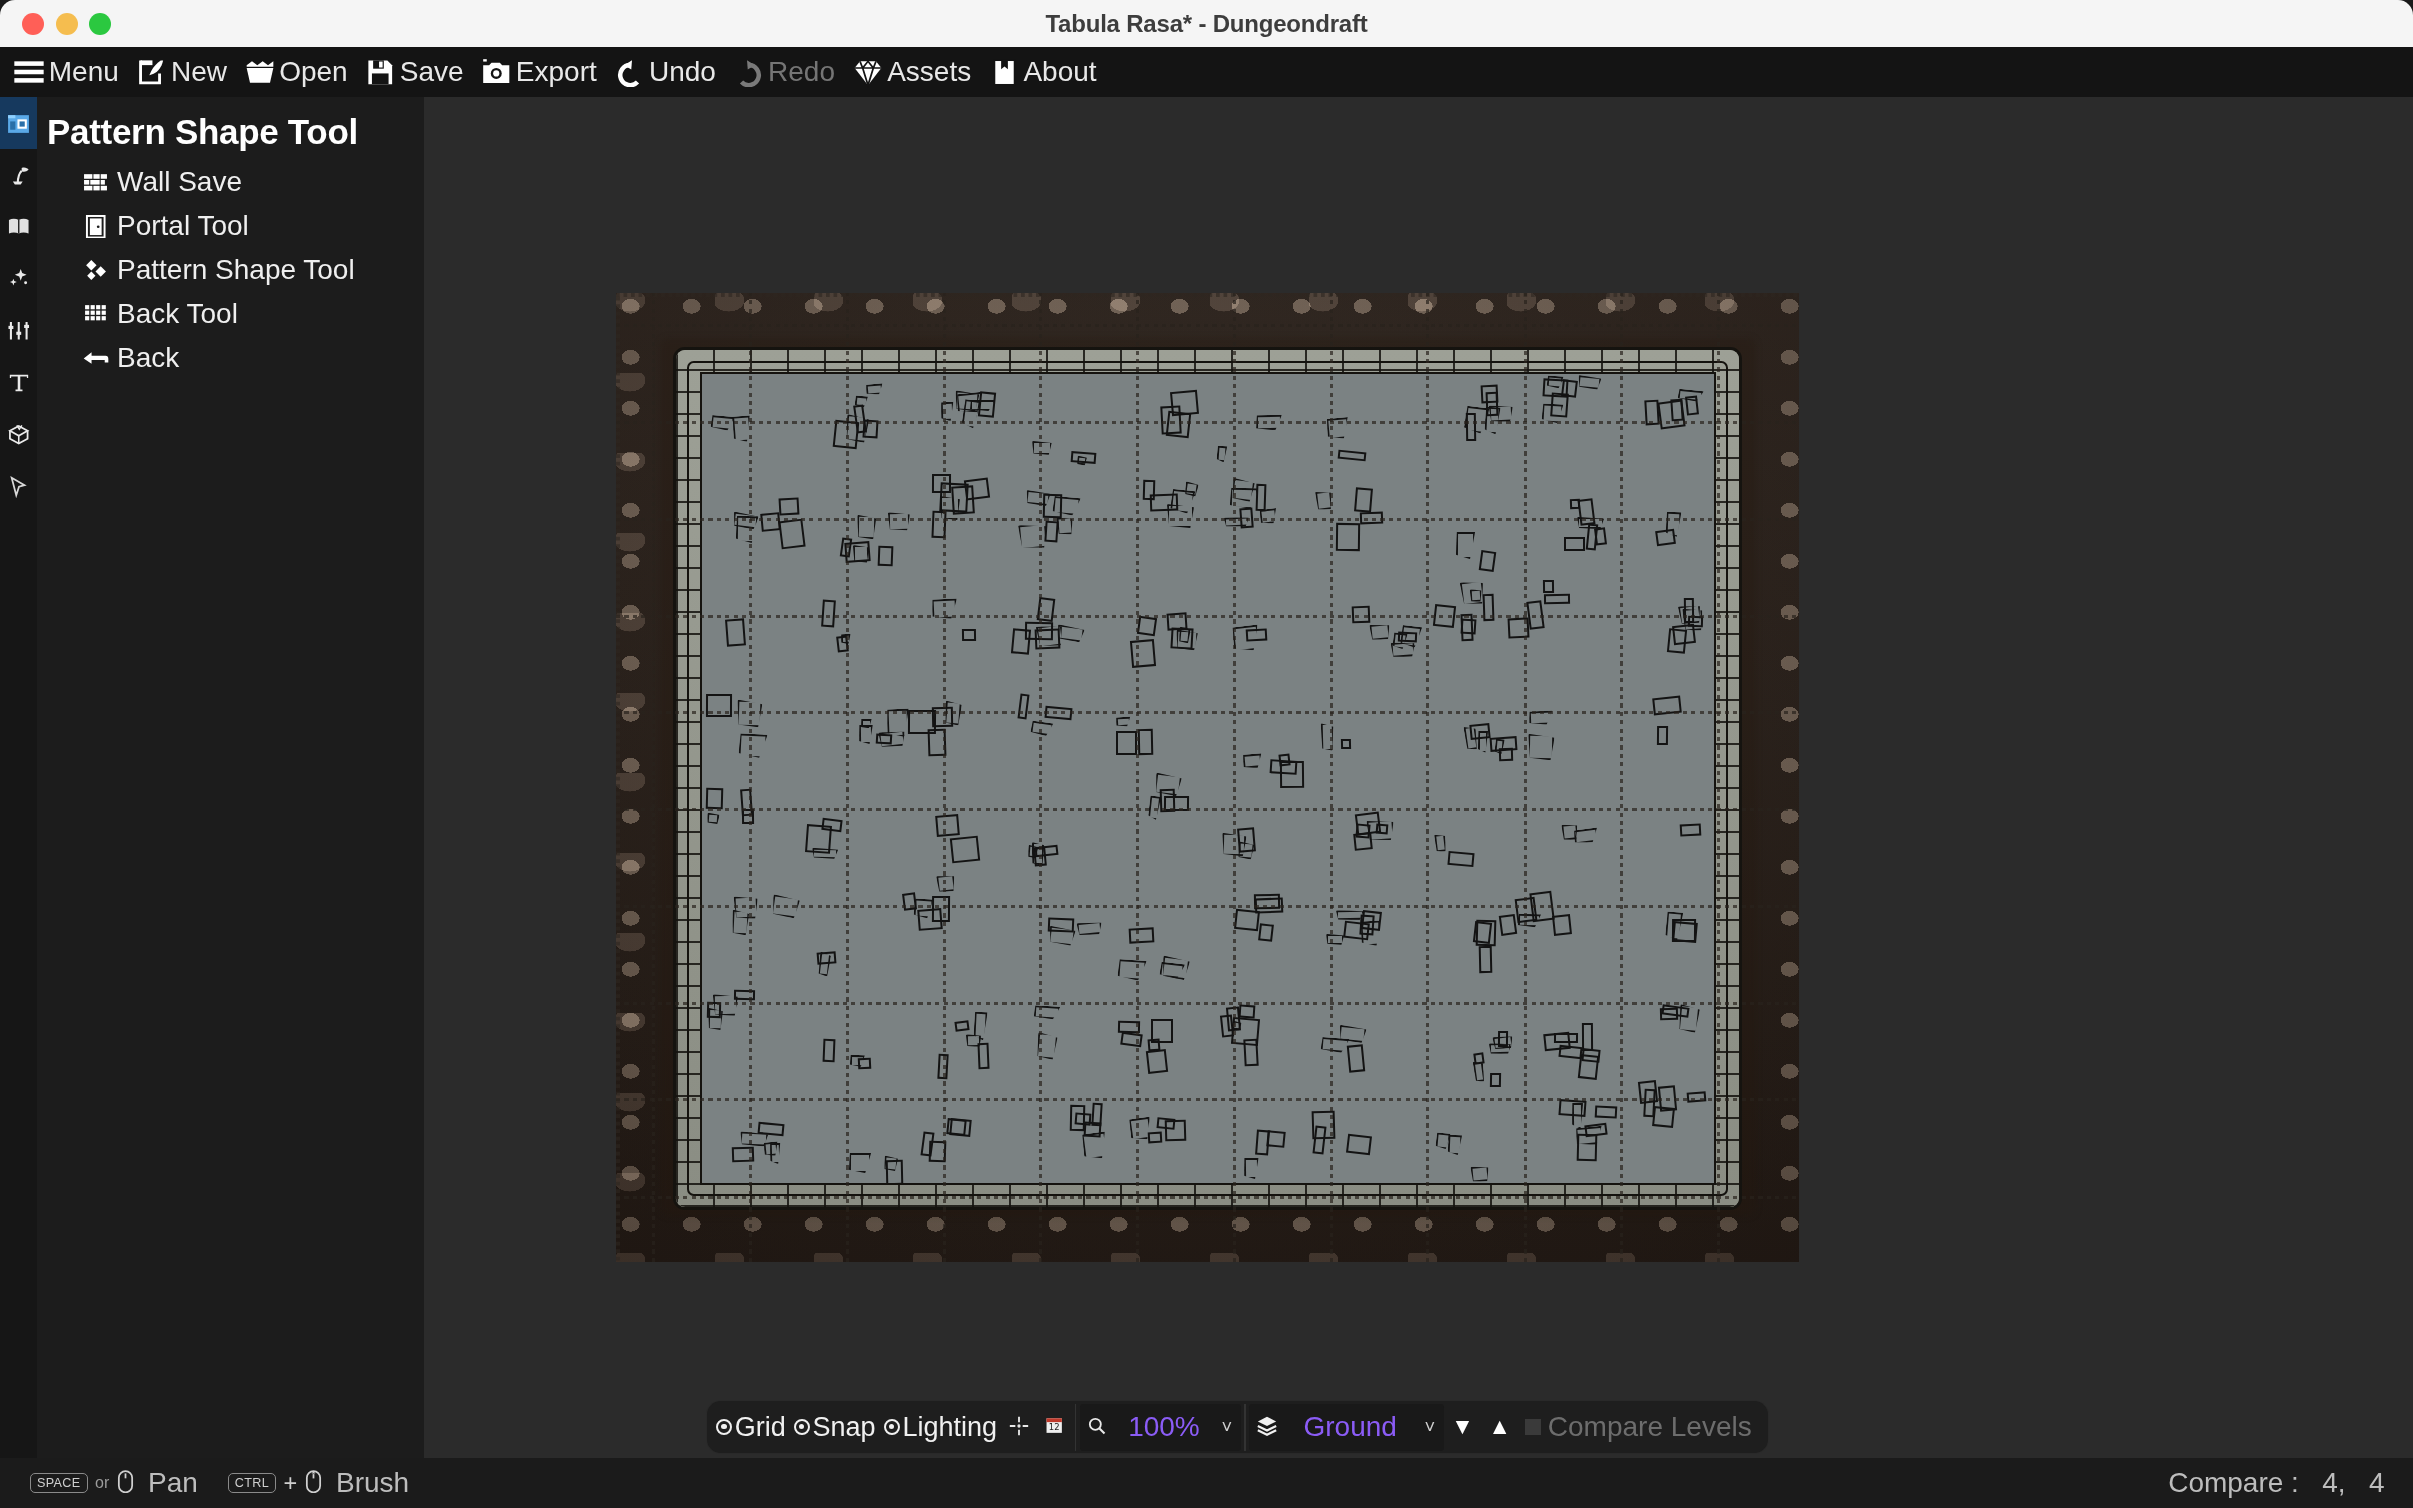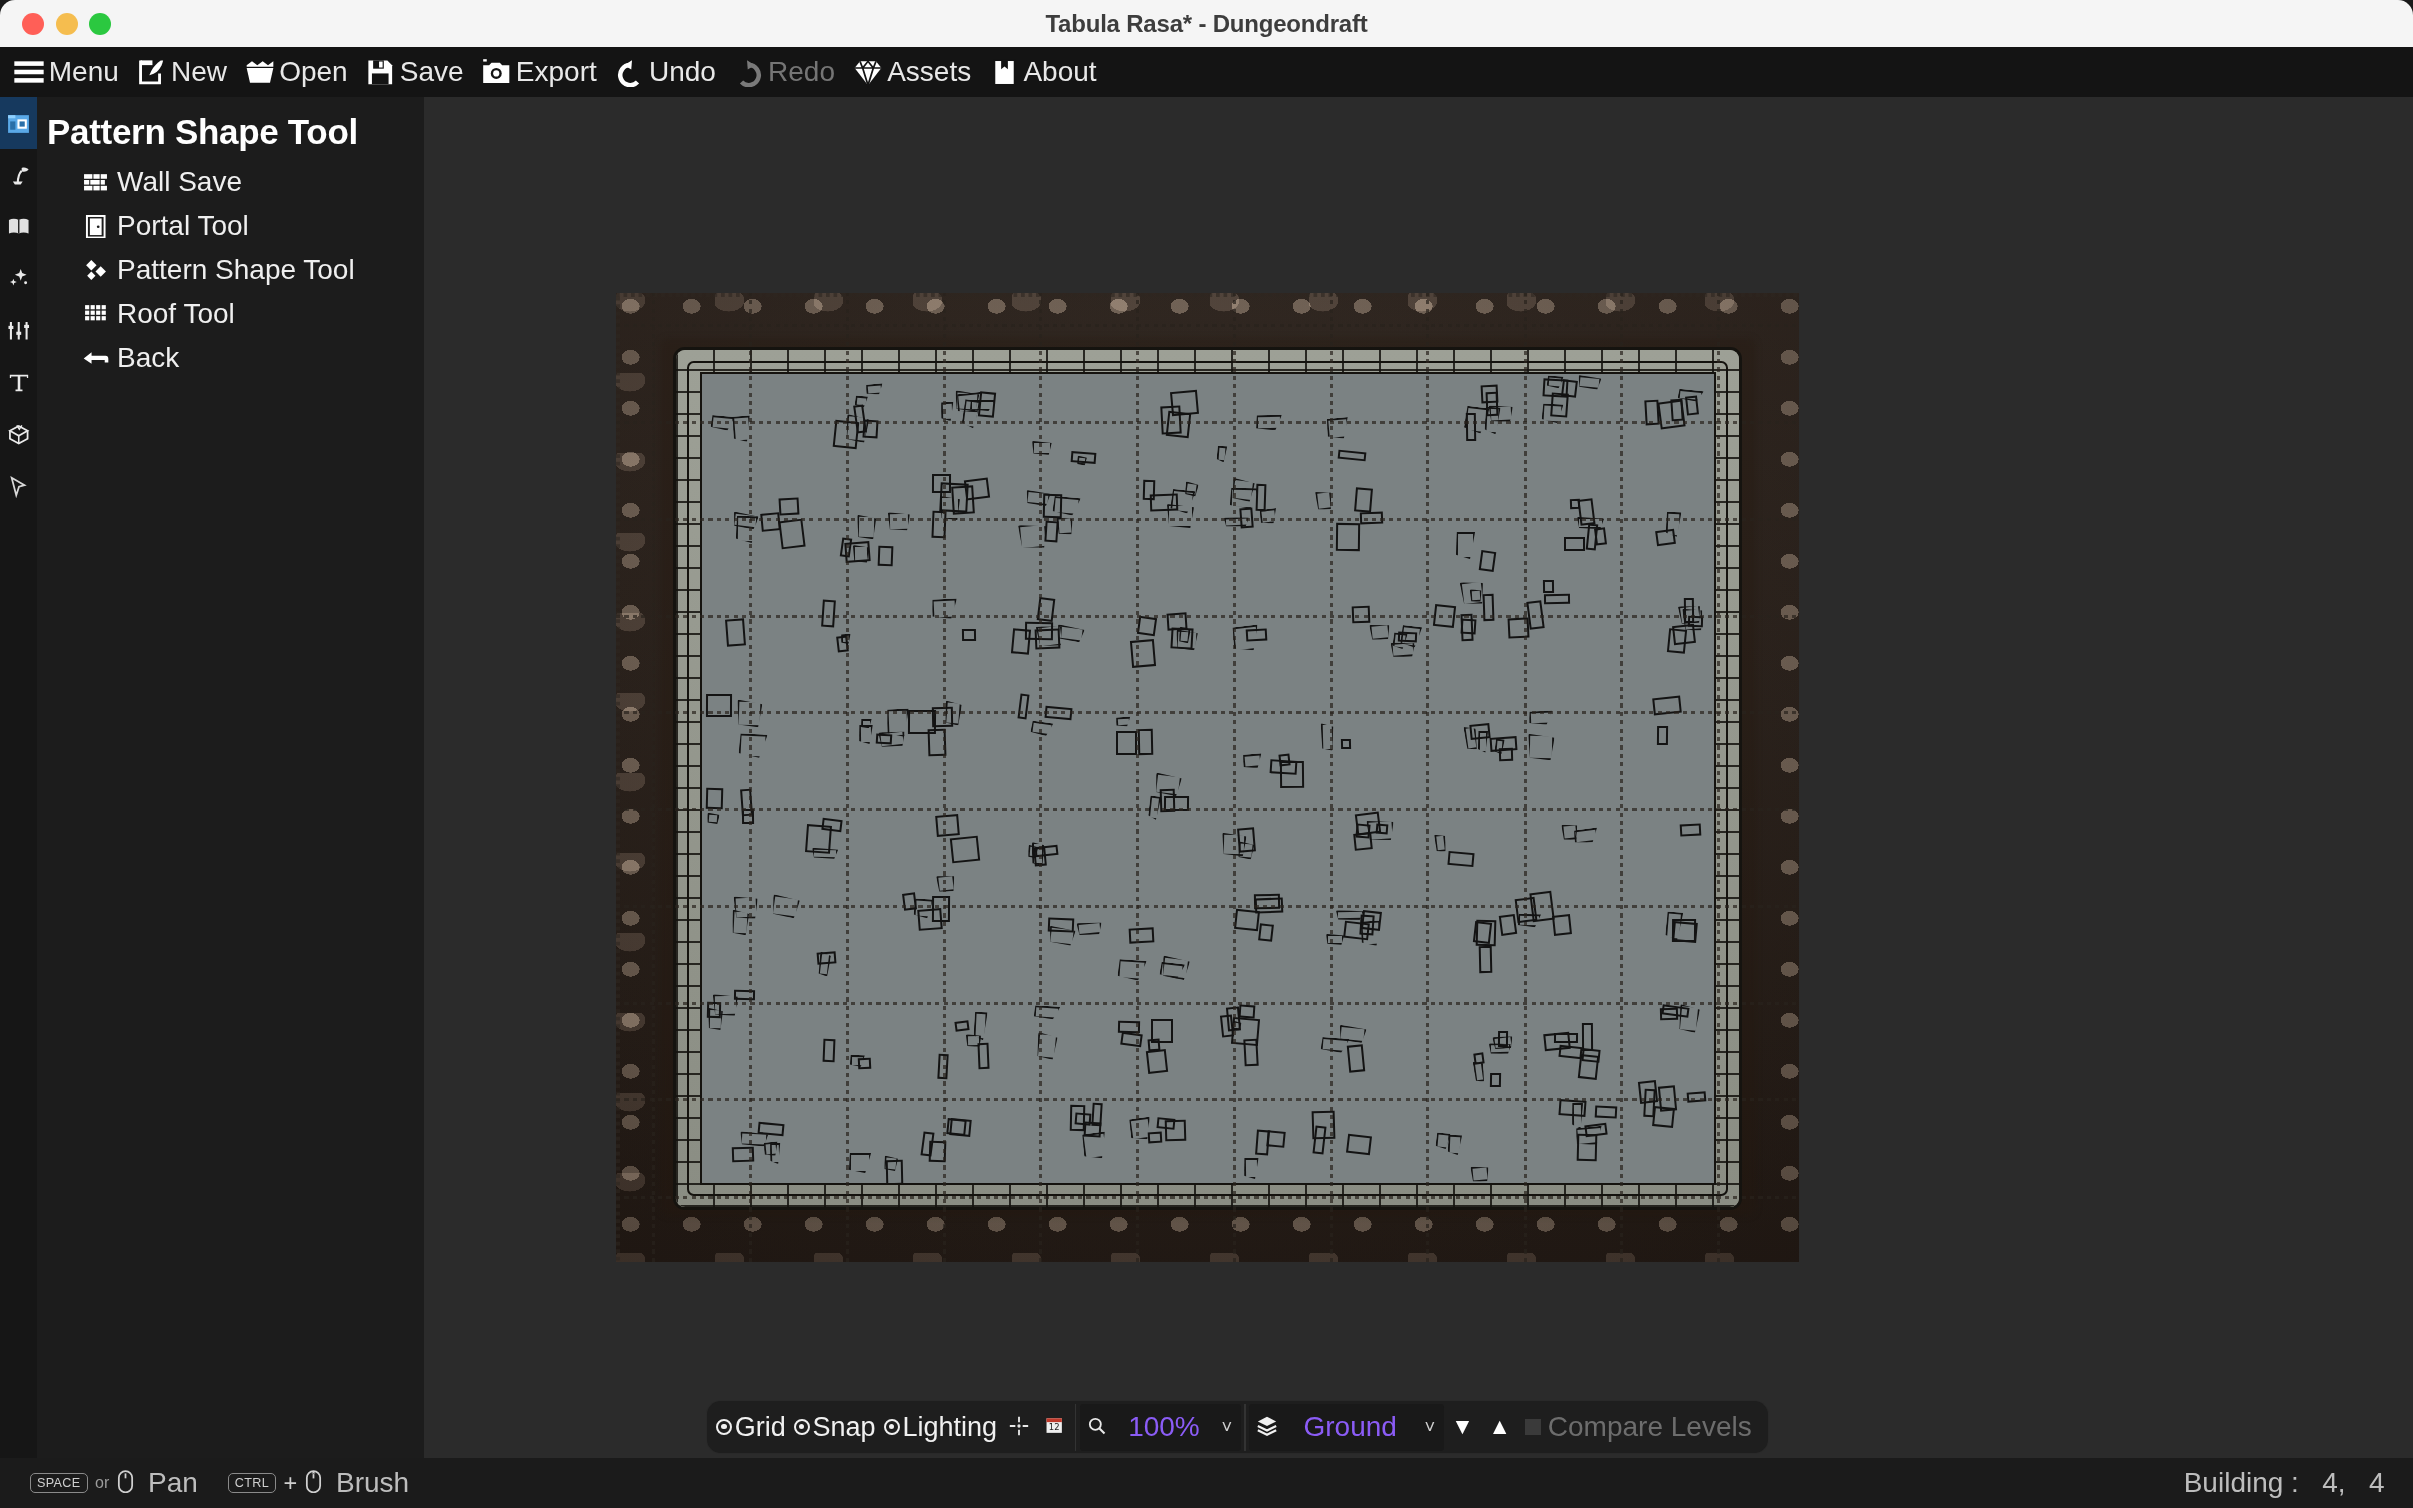--- a/index.html
+++ b/index.html
@@ -501,21 +501,21 @@
             <rect x="7.3" y="8.3" width="4" height="4"></rect>
           <rect x="12.6" y="8.3" width="4" height="4"></rect>
             <rect x="17.9" y="8.3" width="4" height="4"></rect>
           <rect x="2" y="13.6" width="4" height="4"></rect>
             <rect x="7.3" y="13.6" width="4" height="4"></rect>
           <rect x="12.6" y="13.6" width="4" height="4"></rect>
             <rect x="17.9" y="13.6" width="4" height="4"></rect>
         </g>
       </svg>
     </span>
-    <span class="t-label">Roof Tool</span>
+    <span class="t-label">Back Tool</span>
   </div>
 
   <div class="tool-row">
     <span class="t-icon">
       <svg width="27" height="27" viewBox="0 0 24 24">
         <path d="M1.5 12l7-5.6v3.2H21c1.6 0 2.4 1 2.4 2.6v3.4h-3.2v-2.2H8.5v3.2z" fill="#fff"></path>
       </svg>
     </span>
     <span class="t-label">Back</span>
   </div>
@@ -982,16 +982,16 @@
       <svg width="17" height="23.5" viewBox="0 0 16 24">
         <rect x="1.2" y="1.2" width="13.6" height="21.6" rx="6.8" fill="none" stroke="#d0d0d0" stroke-width="1.8"></rect>
         <rect x="7.1" y="4.2" width="1.8" height="4.4" fill="#d0d0d0"></rect>
         <path d="M8 1.4l2 2.2H6z" fill="#d0d0d0"></path>
       </svg>
     </span>
     <span class="hlabel">Brush</span>
   </div>
 
   <div id="position-readout">
-    <span>Building :</span><span>   </span><span>4</span><span>,</span><span>   </span><span>4</span>
+    <span>Compare :</span><span>   </span><span>4</span><span>,</span><span>   </span><span>4</span>
   </div>
 </div>
 
 
 </body></html>

